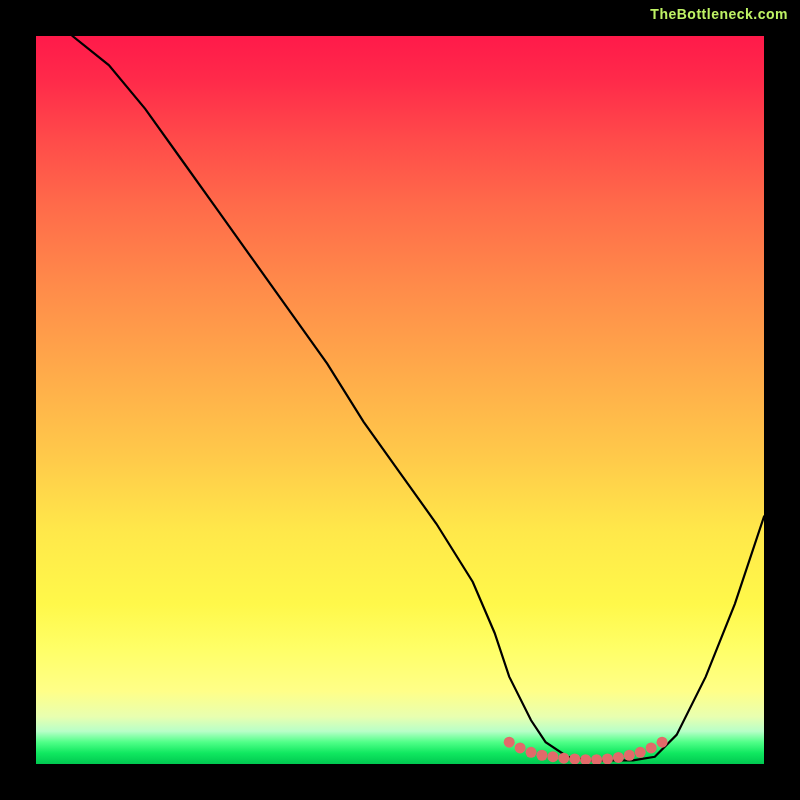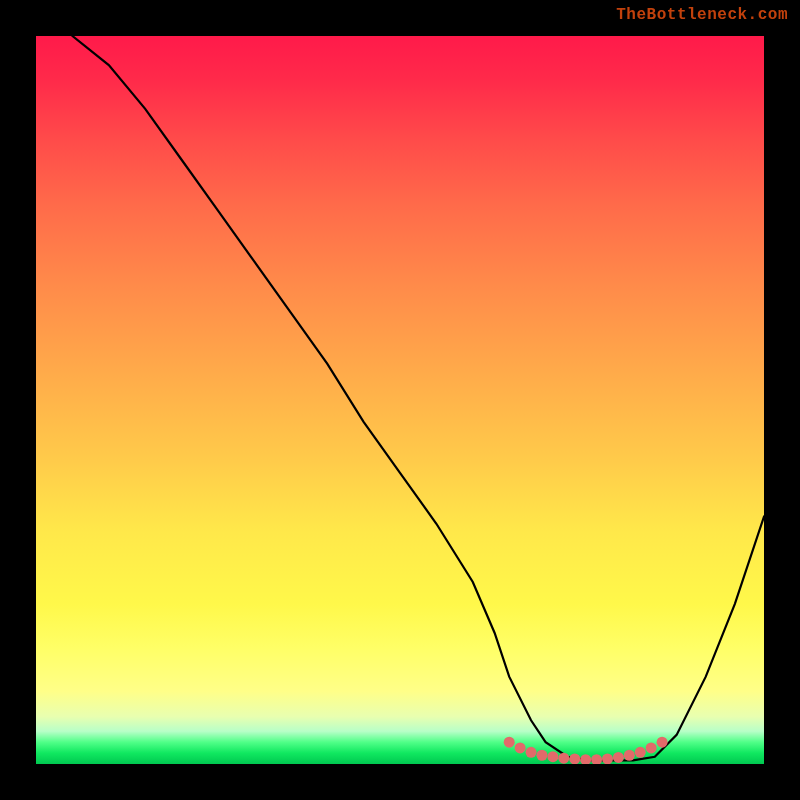--- a/index.html
+++ b/index.html
@@ -2,26 +2,25 @@
 <html><head>
 <meta charset="utf-8">
 <style>
   * { margin: 0; padding: 0; box-sizing: border-box; }
   html, body { width: 800px; height: 800px; overflow: hidden; font-family: Arial, sans-serif; }
   .container { width: 800px; height: 800px; background: #000; position: relative; }
   .watermark {
     position: absolute;
     top: 6px;
     right: 12px;
-    color: #c2410c;
-    font-size: 16px;
+    color: #bef264;
+    font-size: 14px;
     font-weight: bold;
     letter-spacing: 0.5px;
     z-index: 10;
-    font-family: Liberation Mono, monospace;
   }
   .plot-area {
     position: absolute;
     left: 36px;
     top: 36px;
     width: 728px;
     height: 728px;
     overflow: hidden;
   }
   .gradient-bg {

